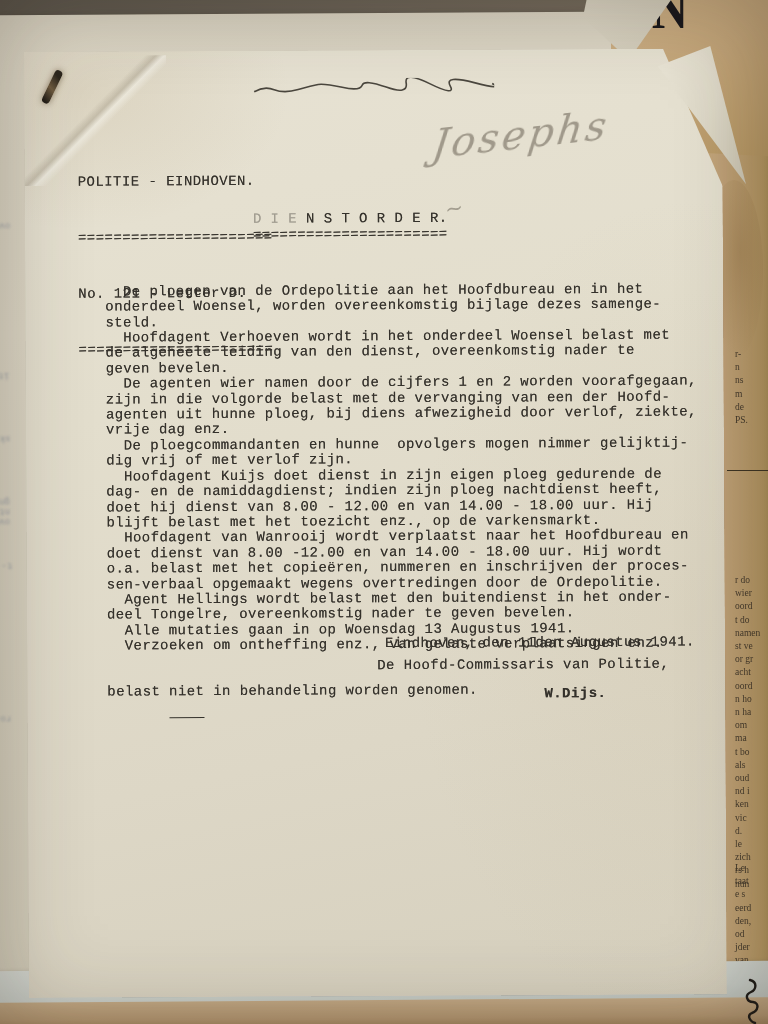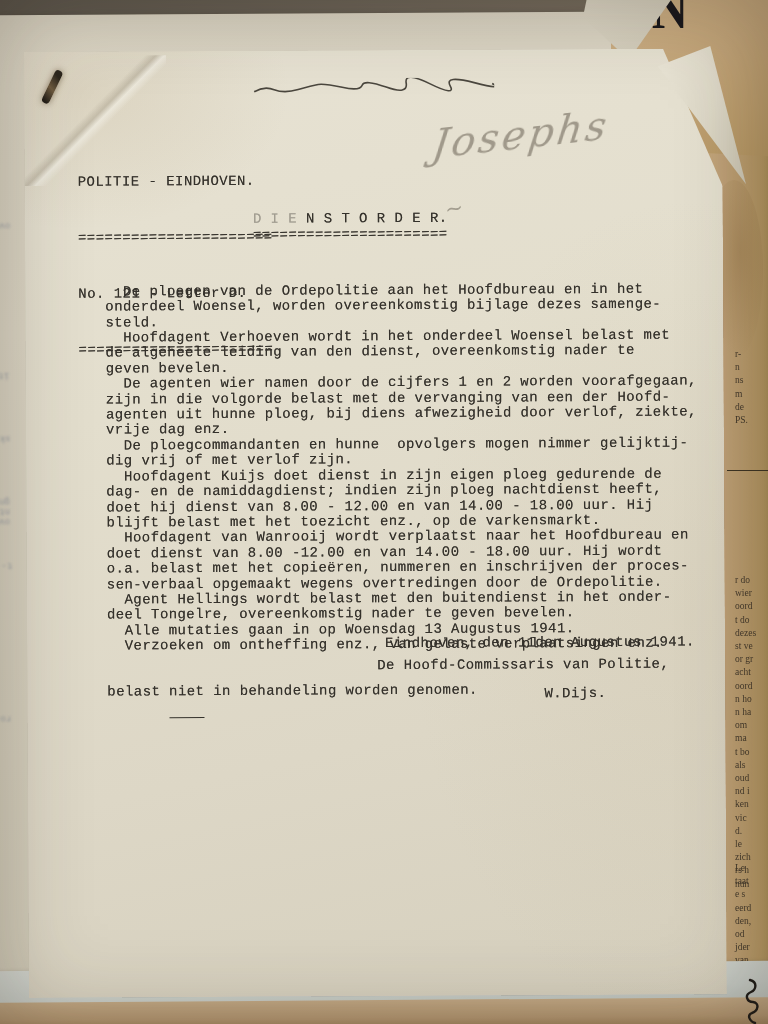--- a/index.html
+++ b/index.html
@@ -97,21 +97,21 @@
   .doc-title-rule{position:absolute;left:228px;top:176px;font-size:14px;letter-spacing:.45px;white-space:pre;}
   .faded{opacity:.38;margin-top:42px;}
   .doc-body{position:absolute;left:80px;top:202px;font-size:14px;line-height:15.4px;
     letter-spacing:.42px;white-space:pre;}
   .doc-body div{white-space:pre;}
   .last-line{white-space:pre;}
   .u-word{border-bottom:1.6px solid #34312b;padding-bottom:18px;}
   .sig-line{position:absolute;font-size:14px;letter-spacing:.45px;white-space:pre;}
   .sig-1{left:358px;top:585px;}
   .sig-2{left:350px;top:607px;}
-  .sig-3{left:517px;top:636px;}
+  .sig-3{left:517px;top:636px;font-weight:bold;}
 
   .annotation{
     position:absolute;left:408px;top:62px;
     font-family:"DejaVu Serif","Liberation Serif",serif;font-style:italic;
     font-size:40px;color:rgba(148,141,127,.85);
     transform:rotate(-6deg) skewX(-14deg);letter-spacing:3px;
     filter:blur(.3px);
   }
   .annotation-tilde{position:absolute;left:420px;top:146px;font-size:22px;
     color:rgba(148,141,127,.8);font-family:"DejaVu Serif",serif;transform:rotate(-10deg);}
@@ -163,21 +163,21 @@
         <div>m</div>
         <div>de</div>
         <div>PS.</div>
       </div>
     <div class="news-divider"></div>
     <div class="news-col news-mid">
         <div>r do</div>
         <div>wier</div>
         <div>oord</div>
         <div>t do</div>
-        <div>dezes</div>
+        <div>namen</div>
         <div>st ve</div>
         <div>or gr</div>
         <div>acht</div>
         <div>oord</div>
         <div>n ho</div>
         <div>n ha</div>
         <div>om</div>
         <div>ma</div>
         <div>t bo</div>
         <div>als</div>

